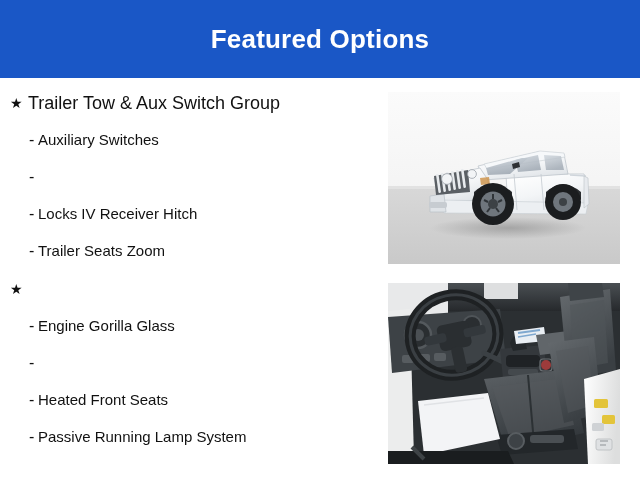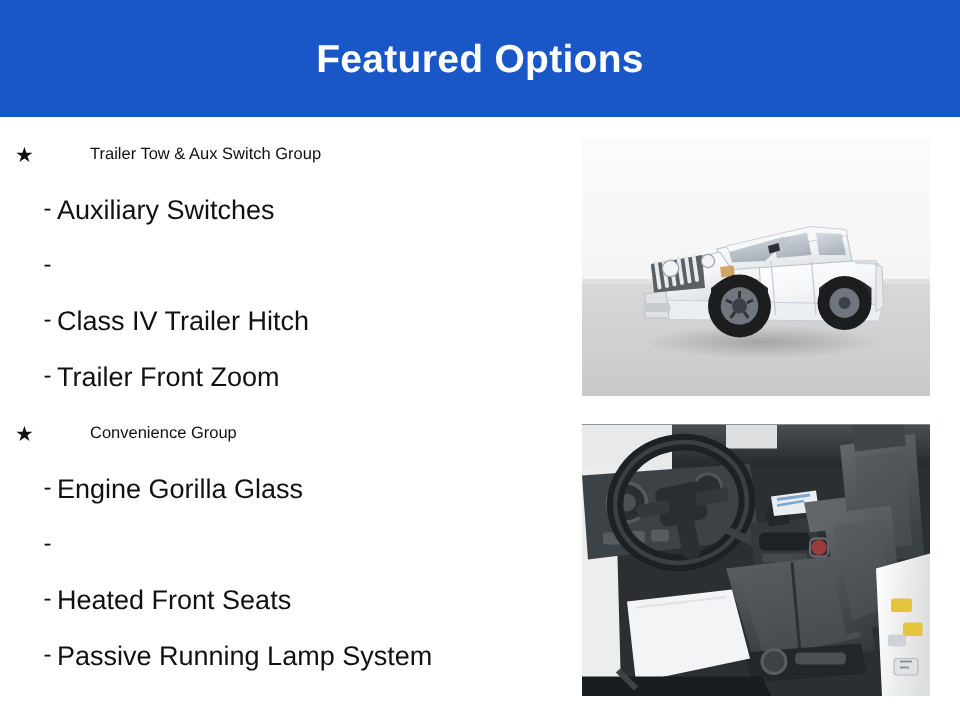--- a/index.html
+++ b/index.html
@@ -79,28 +79,27 @@
     width: 20px;
     font-size: 16px;
     line-height: 26px;
     color: #111111;
     text-align: left;
     padding-left: 21px;
   }
 
   .option-label {
     flex: 1 1 auto;
-    font-size: 18px;
+    font-size: 15px;
     line-height: 26px;
     color: #111111;
     white-space: normal;
   }
   .option-row.group .option-label {
-    font-size: 11px;
-    margin-left: 32px;
+    font-size: 18px;
   }
   .option-row.sub .option-label {
     padding-left: 9px;
     max-width: 305px;
   }
 
   
   #media-column {
     position: absolute;
     left: 388px; top: 13px;
@@ -150,31 +149,30 @@
         <span class="bullet-dash">-</span>
         <span class="option-label">Auxiliary Switches</span>
       </div>
 
       <div class="option-row sub">
         <span class="bullet-dash">-</span>
       </div>
 
       <div class="option-row sub">
         <span class="bullet-dash">-</span>
-        <span class="option-label">Class IV Trailer Hitch</span>
-      </div>
-
-      <div class="option-row sub">
-        <span class="bullet-dash">-</span>
-        <span class="option-label">Trailer Front Zoom</span>
+        <span class="option-label">Locks IV Receiver Hitch</span>
+      </div>
+
+      <div class="option-row sub">
+        <span class="bullet-dash">-</span>
+        <span class="option-label">Trailer Seats Zoom</span>
       </div>
 
       <div class="option-row group">
         <span class="bullet-star">★</span>
-        <span class="option-label">Convenience Group</span>
       </div>
 
       <div class="option-row sub">
         <span class="bullet-dash">-</span>
         <span class="option-label">Engine Gorilla Glass</span>
       </div>
 
       <div class="option-row sub">
         <span class="bullet-dash">-</span>
       </div>

